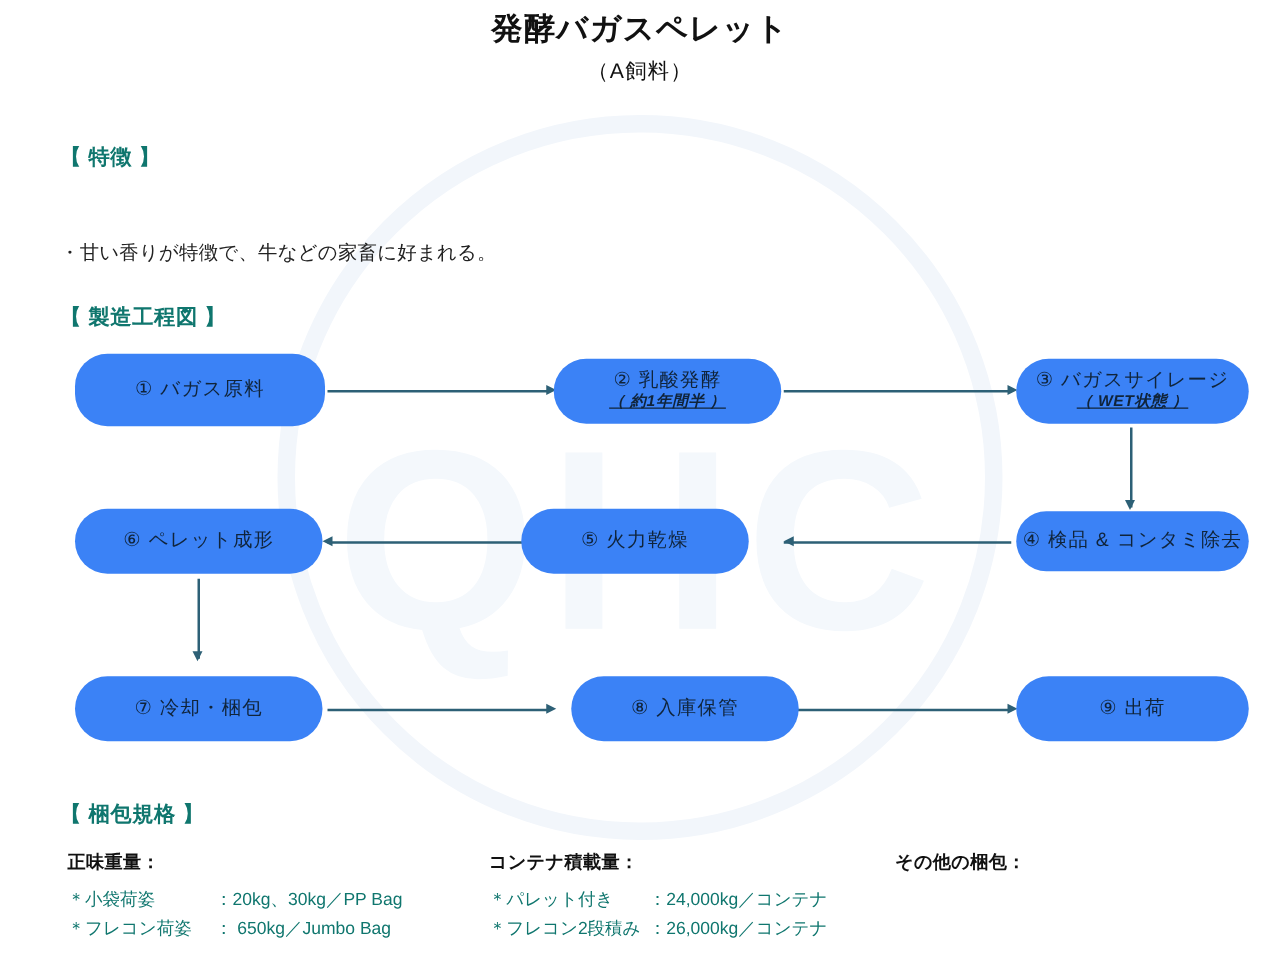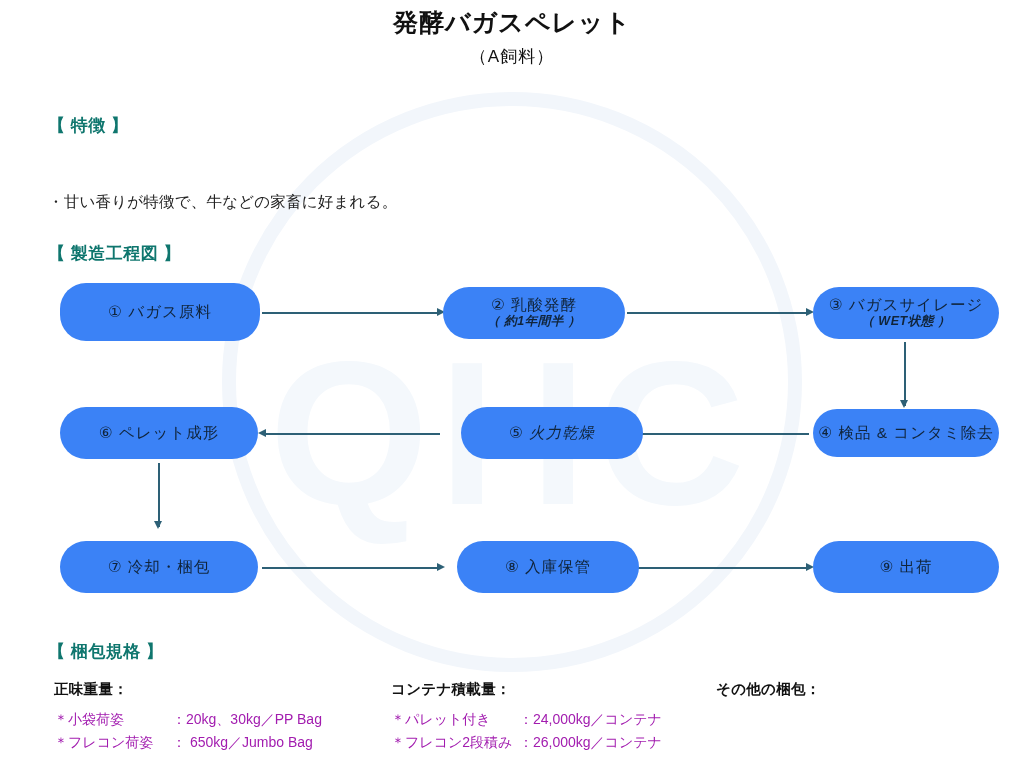--- a/index.html
+++ b/index.html
@@ -121,20 +121,21 @@
     line-height: 1.15;
   }
   .node-sub {
     font-size: 12.5px;
     font-style: italic;
     font-weight: bold;
     letter-spacing: 0.5px;
     white-space: nowrap;
     line-height: 1.2;
     margin-top: 1px;
+    text-decoration: underline;
   }
   .node.two-line .node-label { margin-top: -1px; }
 
   .conn {
     position: absolute;
     background: #2d6076;
     z-index: 1;
   }
   .conn.h { height: 1.6px; }
   .conn.v { width: 1.6px; }
@@ -168,21 +169,21 @@
   .pack-title {
     font-size: 14.5px;
     font-weight: bold;
     color: #111111;
     white-space: nowrap;
     margin-bottom: 9px;
     letter-spacing: 0.3px;
   }
   .pack-row {
     font-size: 14px;
-    color: #a21caf;
+    color: #0f766e;
     white-space: nowrap;
     line-height: 1.62;
     display: flex;
   }
   .pack-row .k { display: inline-block; }
   .pack-row .v { display: inline-block; }
   .pack-note {
     font-size: 14px;
     color: #1a1a1a;
     line-height: 1.62;
@@ -246,21 +247,21 @@
 
       <div class="node two-line" style="left:813px; top:287px; width:186px; height:52px;">
         <span class="node-label">③ バガスサイレージ</span>
         <span class="node-sub">（ WET状態 ）</span>
       </div>
 
       <div class="node" style="left:813px; top:409px; width:186px; height:48px;">
         <span class="node-label">④ 検品 &amp; コンタミ除去</span>
       </div>
 
-      <div class="node" style="left:461px; top:407px; width:182px; height:52px;font-style:italic;">
+      <div class="node" style="left:417px; top:407px; width:182px; height:52px;">
         <span class="node-label">⑤ 火力乾燥</span>
       </div>
 
       <div class="node" style="left:60px; top:407px; width:198px; height:52px;">
         <span class="node-label">⑥ ペレット成形</span>
       </div>
 
       <div class="node" style="left:60px; top:541px; width:198px; height:52px;justify-content:center;">
         <span class="node-label">⑦ 冷却・梱包</span>
       </div>

